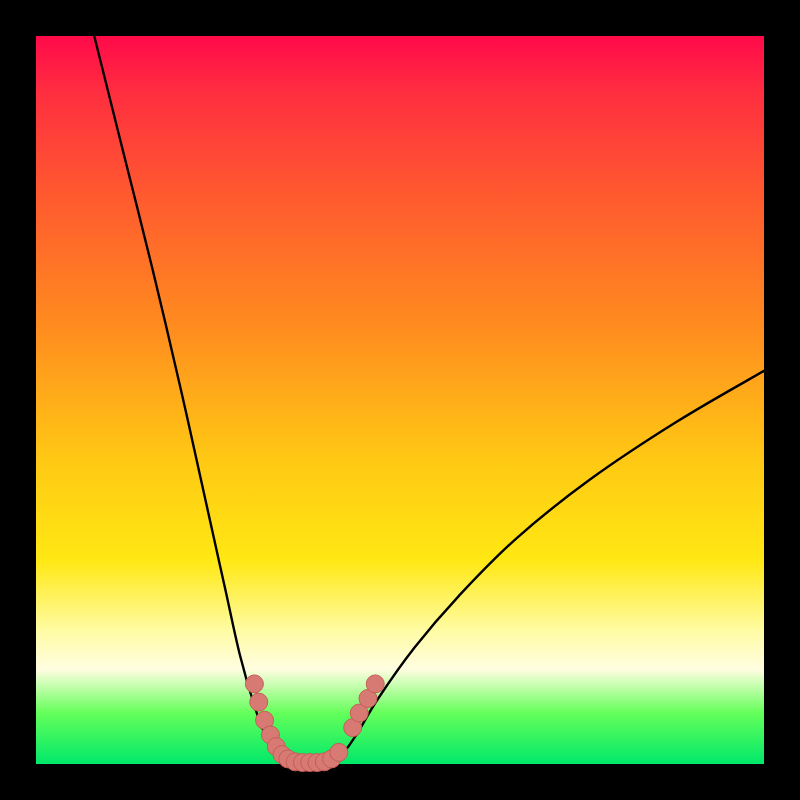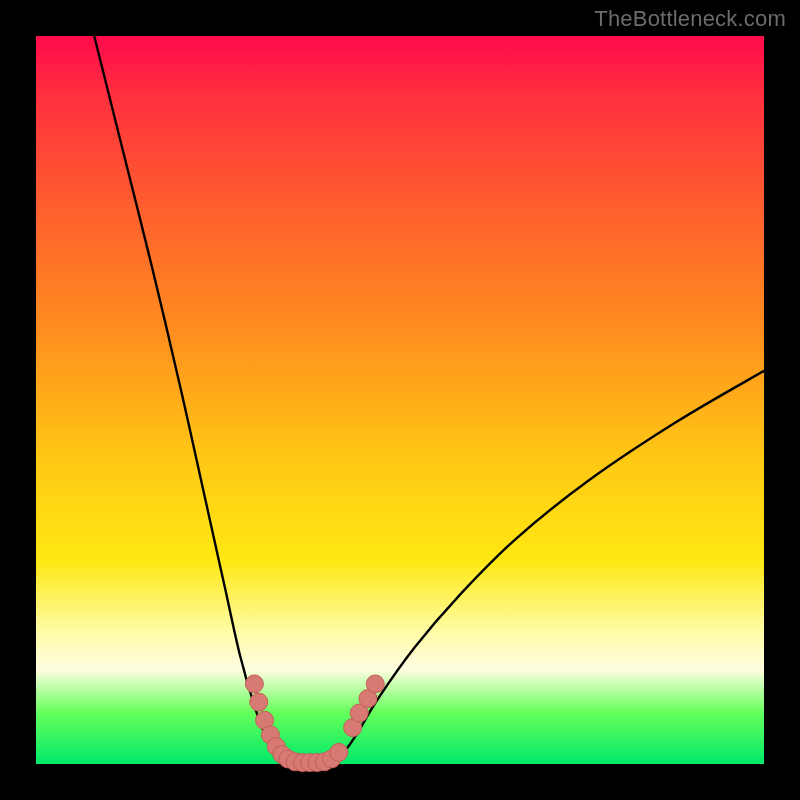--- a/index.html
+++ b/index.html
@@ -56,21 +56,20 @@
     top: 0;
     width: 728px;
     height: 728px;
     overflow: visible;
   }
 </style>
 </head>
 <body>
 
 <div class="frame">
-  <div class="watermark">TheBottleneck.com</div>
   <div class="plot">
     <svg class="curves" viewBox="0 0 728 728" preserveAspectRatio="none">
       <g id="series-layer">
           <path d="M 58.24 0.00 C 63.48 20.97, 76.88 74.55, 87.36 116.48 C 97.84 158.41, 106.00 189.72, 116.48 232.96 C 126.96 276.20, 135.12 310.86, 145.60 356.72 C 156.08 402.58, 166.86 452.38, 174.72 487.76 C 182.58 523.14, 184.04 529.69, 189.28 553.28 C 194.52 576.87, 198.60 597.83, 203.84 618.80 C 209.08 639.77, 213.81 655.35, 218.40 669.76 C 222.99 684.17, 225.39 690.36, 229.32 698.88 C 233.25 707.40, 236.96 712.62, 240.24 717.08 C 243.52 721.54, 245.16 721.93, 247.52 723.63 C 249.88 725.34, 252.30 726.02, 253.34 726.54" fill="none" stroke="#000000" stroke-width="2.4" stroke-linecap="round"></path>
           <path d="M 298.48 726.54 C 299.79 725.23, 301.83 724.24, 305.76 719.26 C 309.69 714.28, 313.77 709.10, 320.32 698.88 C 326.87 688.66, 331.68 678.20, 342.16 662.48 C 352.64 646.76, 364.15 629.87, 378.56 611.52 C 392.97 593.17, 403.89 580.22, 422.24 560.56 C 440.59 540.90, 456.89 523.29, 480.48 502.32 C 504.07 481.35, 524.45 465.05, 553.28 444.08 C 582.11 423.11, 609.19 405.50, 640.64 385.84 C 672.09 366.18, 712.28 344.05, 728.00 334.88" fill="none" stroke="#000000" stroke-width="2.4" stroke-linecap="round"></path>
           <path d="M 253.34 726.54 C 254.92 726.81, 258.54 727.74, 262.08 728.00 C 265.62 728.26, 269.07 728.00, 273.00 728.00 C 276.93 728.00, 280.64 728.00, 283.92 728.00 C 287.20 728.00, 288.58 728.26, 291.20 728.00 C 293.82 727.74, 297.17 726.81, 298.48 726.54" fill="none" stroke="#000000" stroke-width="2.4" stroke-linecap="round"></path>
         </g>
       <g id="marker-layer">
           <circle cx="218.40" cy="647.92" r="9" fill="#d87a74" stroke="#c55c57" stroke-width="1"></circle>
           <circle cx="222.77" cy="666.12" r="9" fill="#d87a74" stroke="#c55c57" stroke-width="1"></circle>

